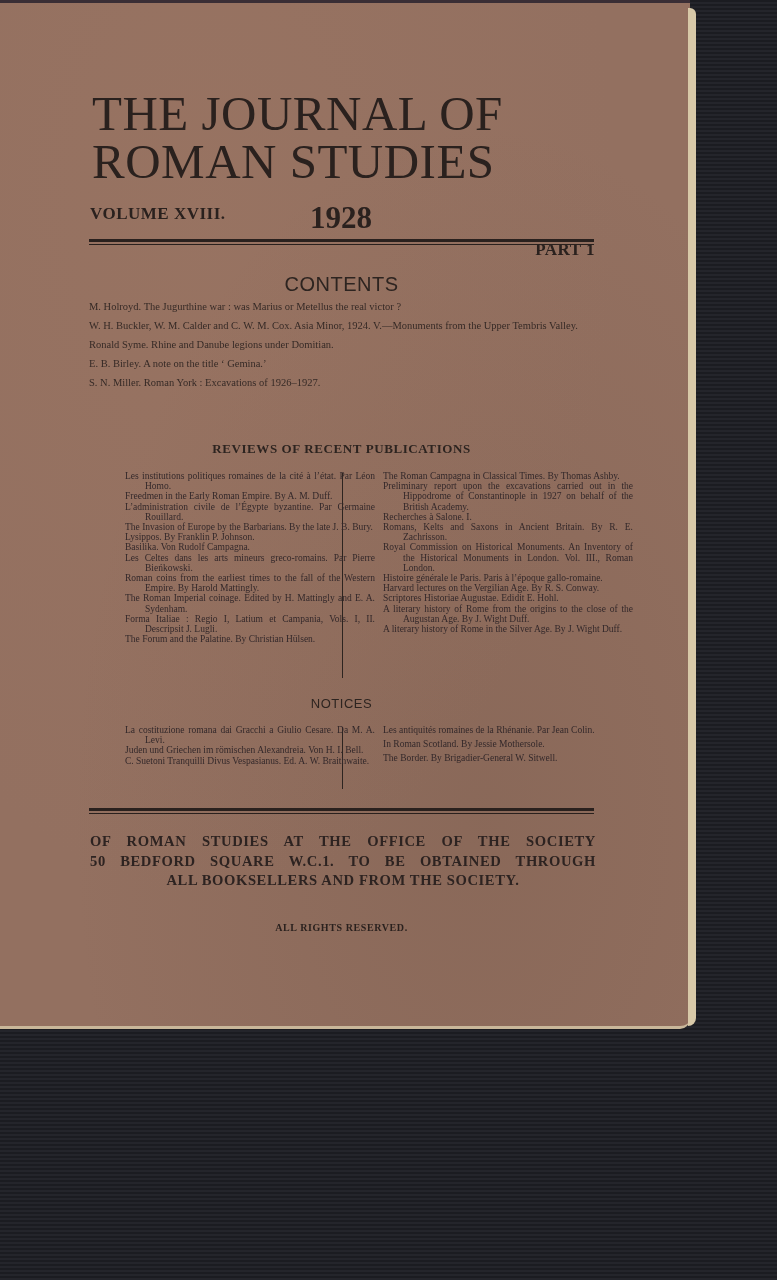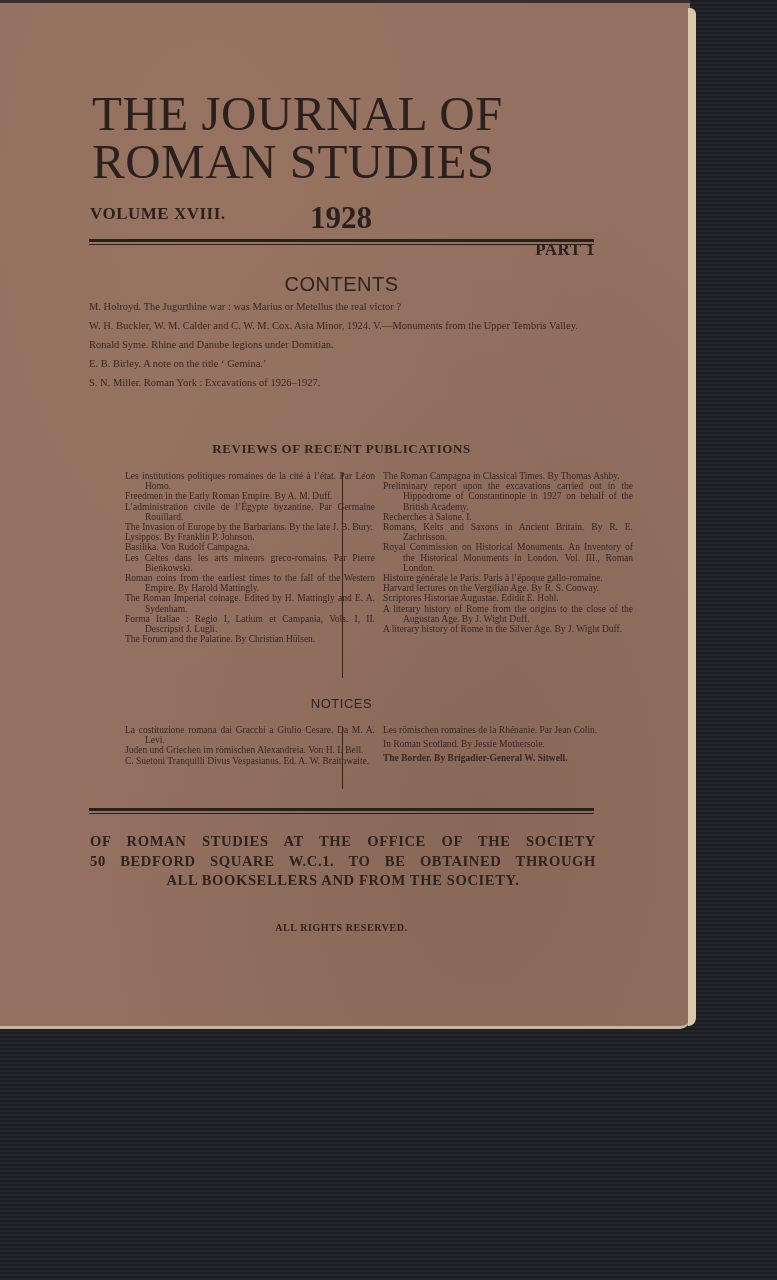--- a/index.html
+++ b/index.html
@@ -111,23 +111,23 @@
 
   <div class="heading notices-h">NOTICES</div>
   <div class="cols" style="top:725px; height:65px;">
     <div class="vline" style="height:62px;"></div>
     <div class="col left">
       <div class="entry">La costituzione romana dai Gracchi a Giulio Cesare.  Da M. A. Levi.</div>
       <div class="entry">Juden und Griechen im römischen Alexandreia.  Von H. I. Bell.</div>
       <div class="entry">C. Suetoni Tranquilli Divus Vespasianus.  Ed. A. W. Braithwaite.</div>
     </div>
     <div class="col right">
-      <div class="entry">Les römischen romaines de la Rhénanie.  Par Jean Colin.</div>
+      <div class="entry">Les antiquités romaines de la Rhénanie.  Par Jean Colin.</div>
       <div class="entry" style="margin-top:4px;">In Roman Scotland.  By Jessie Mothersole.</div>
-      <div class="entry" style="margin-top:4px;font-weight:bold;">The Border.  By Brigadier-General W. Sitwell.</div>
+      <div class="entry" style="margin-top:4px;">The Border.  By Brigadier-General W. Sitwell.</div>
     </div>
   </div>
 
   <div class="rule2" style="top:808px;"></div>
 
   <div class="pub">
     <div>OF ROMAN STUDIES AT THE OFFICE OF THE SOCIETY</div>
     <div>50 BEDFORD SQUARE W.C.1.  TO BE OBTAINED THROUGH</div>
     <div class="last">ALL BOOKSELLERS AND FROM THE SOCIETY.</div>
   </div>

